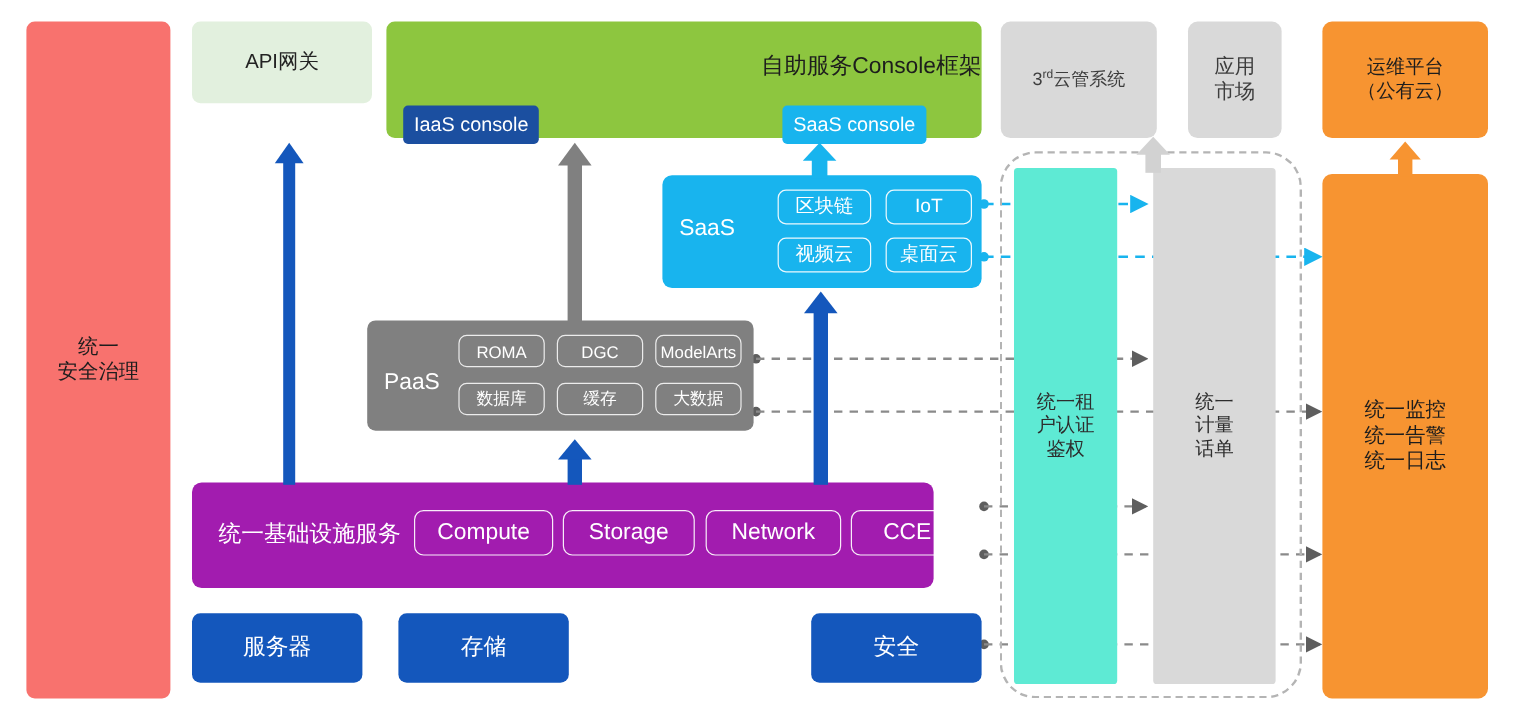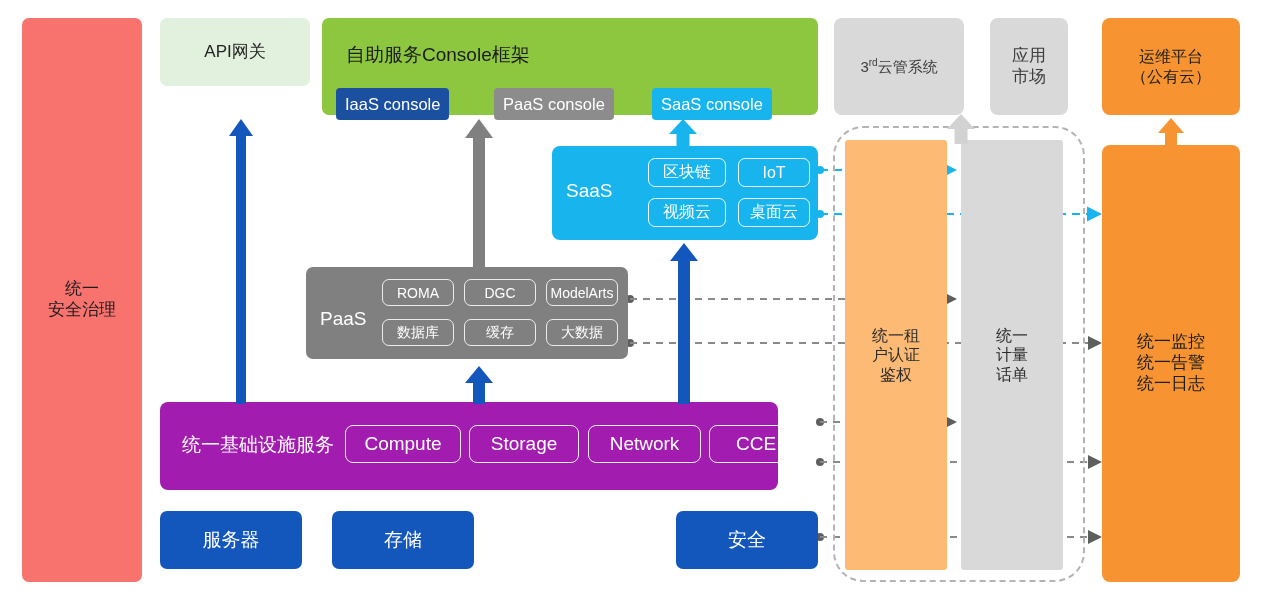--- a/index.html
+++ b/index.html
@@ -32,21 +32,21 @@
   }
 
   
   #console-frame{
     left:322px;top:18px;width:496px;height:97px;
     background:#8DC63F;border-radius:7px;
     display:block;
   }
   #console-frame-title{
     position:absolute;left:0;right:0;top:24px;
-    text-align:left;color:#1d1d1d;font-size:19px;padding-left:24px;
+    text-align:right;color:#1d1d1d;font-size:19px;padding-left:24px;
   }
   .console-chip{
     position:absolute;top:70px;height:28px;
     border-radius:4px;color:#ffffff;font-size:16.5px;
     display:flex;align-items:center;justify-content:center;
     box-sizing:border-box;padding:16px 9px;
   }
   #chip-iaas{left:14px;background:#1B4FA0;}
   #chip-paas{left:172px;background:#8C8C8C;}
   #chip-saas{left:330px;background:#18B4EE;}
@@ -72,22 +72,22 @@
     background:#F79431;border-radius:8px;color:#1d1d1d;font-size:17px;
   }
 
   
   #shared-services-container{
     position:absolute;left:833px;top:126px;width:252px;height:456px;
     border:2.5px dashed #B4B4B4;border-radius:30px;
     box-sizing:border-box;
   }
   #tenant-auth{
-    left:845px;top:140px;width:102px;height:430px;
-    background:#fdba74;border-radius:3px;color:#2d2d2d;font-size:16px;
+    left:845px;top:140px;width:86px;height:430px;
+    background:#5eead4;border-radius:3px;color:#2d2d2d;font-size:16px;
   }
   #tenant-auth .lbl{position:relative;top:0px;}
   #metering-billing{
     left:961px;top:140px;width:102px;height:430px;
     background:#D9D9D9;border-radius:3px;color:#2d2d2d;font-size:16px;
   }
 
   
   #saas-panel{
     left:552px;top:146px;width:266px;height:94px;
@@ -238,21 +238,20 @@
 安全治理</span>
   </div>
 
   <div class="box" id="api-gateway">
     <span class="lbl">API网关</span>
   </div>
 
   <div class="box" id="console-frame">
     <div id="console-frame-title">自助服务Console框架</div>
     <div class="console-chip" id="chip-iaas">IaaS console</div>
-    <div class="console-chip" id="chip-paas">PaaS console</div>
     <div class="console-chip" id="chip-saas">SaaS console</div>
   </div>
 
   <div class="box" id="third-party-cloud">
     <span class="lbl"><span>3</span><sup>rd</sup><span>云管系统</span></span>
   </div>
 
   <div class="box" id="app-market">
     <span class="lbl">应用
 市场</span>

